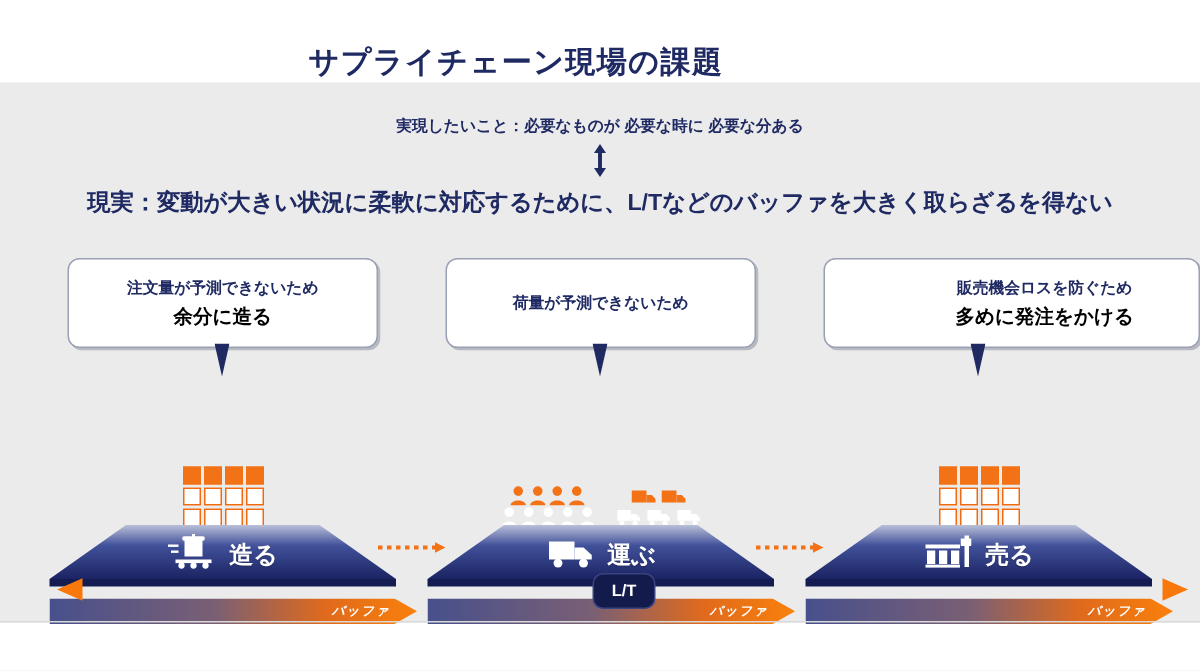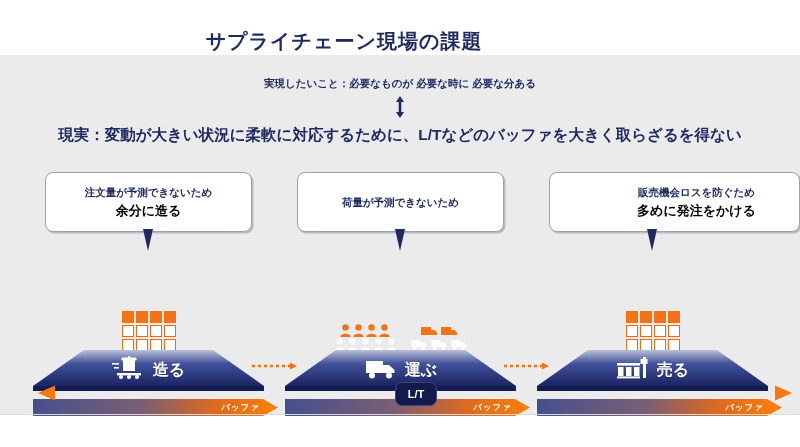--- a/index.html
+++ b/index.html
@@ -90,21 +90,21 @@
   .dot-arrow{position:absolute;top:301px;width:46px;height:8px;}
 
   
   .buffer{
     position:absolute;top:344px;height:17px;
   }
   .buffer svg{display:block;}
   .buffer .blabel{
     position:absolute;top:0;height:17px;right:18px;
     display:flex;align-items:center;
-    color:#ffffff;font-size:8.5px;font-weight:bold;letter-spacing:1px;
+    color:#ffffff;font-size:8.5px;font-weight:bold;letter-spacing:1px;font-style:italic;
   }
 
   
   .lt-row{position:absolute;left:0;top:318px;width:800px;height:40px;margin-left:15px;}
   .lt-badge{
     position:absolute;left:380px;top:9px;width:40px;height:22px;
     background:#131b4d;border:1.5px solid #3a4480;border-radius:7px;
     display:flex;align-items:center;justify-content:center;
     color:#ffffff;font-size:11px;font-weight:bold;
   }

